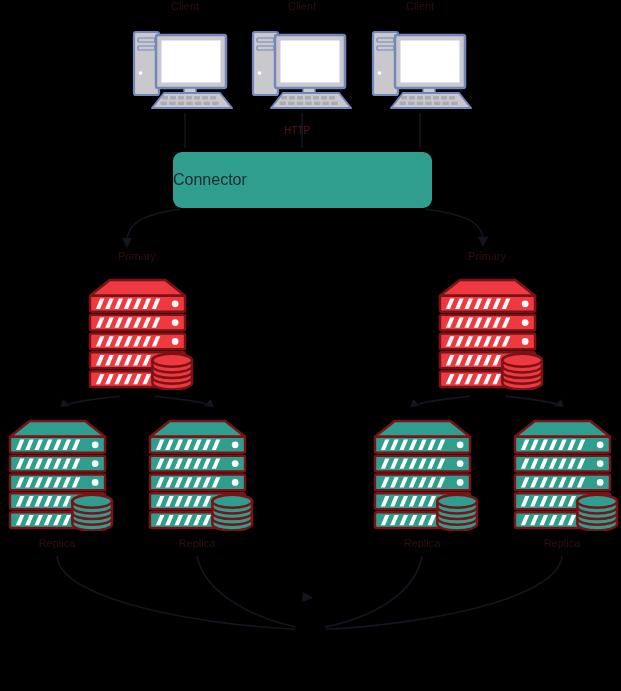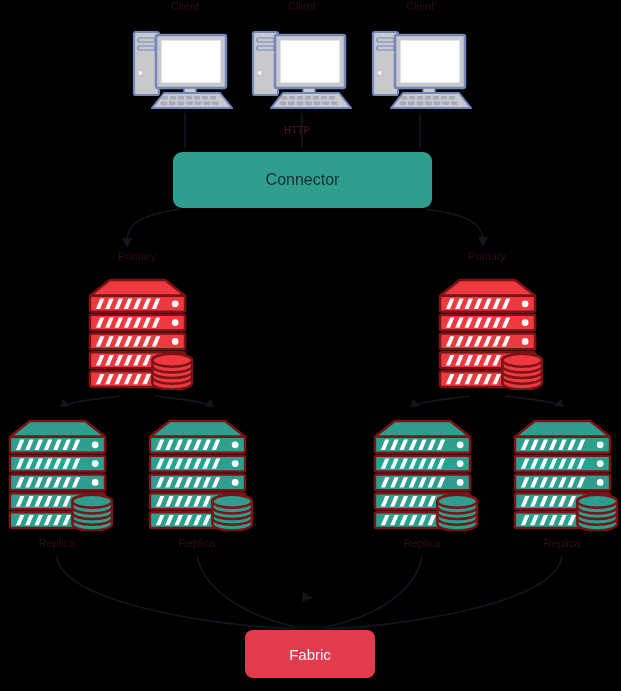--- a/index.html
+++ b/index.html
@@ -11,21 +11,21 @@
   .abs{position:absolute;}
   .dim-label{
     position:absolute;height:14px;font-size:11px;line-height:13px;
     color:var(--label-dim,#2e0f10);text-align:center;white-space:nowrap;
   }
   .link-label{
     position:absolute;font-size:10px;line-height:12px;
     color:var(--label-link,#54181d);text-align:center;white-space:nowrap;
   }
   .node-box{
-    position:absolute;display:flex;align-items:center;justify-content:center;
+    position:absolute;display:flex;align-items:center;
     box-sizing:border-box;
   }
   .connector-box{
     left:173px;top:152px;width:259px;height:56px;border-radius:9px;
     background:var(--connector-fill,#2f9e8f);
     color:var(--connector-text,#1f2a31);font-size:16px;
   }
   .fabric-box{
     left:245px;top:630px;width:130px;height:48px;border-radius:8px;
     background:var(--fabric-fill,#e13b4e);
@@ -470,17 +470,14 @@
         <path d="M73,89.8 A20,6.5 0 0 0 113,89.8" fill="none" stroke="#7a1216" stroke-width="2.5"></path>
         <path d="M73,95.5 A20,6.5 0 0 0 113,95.5" fill="none" stroke="#7a1216" stroke-width="2.5"></path>
         <path d="M73,101.2 A20,6.5 0 0 0 113,101.2" fill="none" stroke="#7a1216" stroke-width="2.5"></path>
       </svg></div>
 
   <div class="dim-label" style="left:7px;top:537px;width:100px">Replica</div>
   <div class="dim-label" style="left:147px;top:537px;width:100px">Replica</div>
   <div class="dim-label" style="left:372px;top:537px;width:100px">Replica</div>
   <div class="dim-label" style="left:512px;top:537px;width:100px">Replica</div>
 
-  <div class="node-box fabric-box">
-    <span>Fabric</span>
-  </div>
 
 </div>
 
 </body></html>

